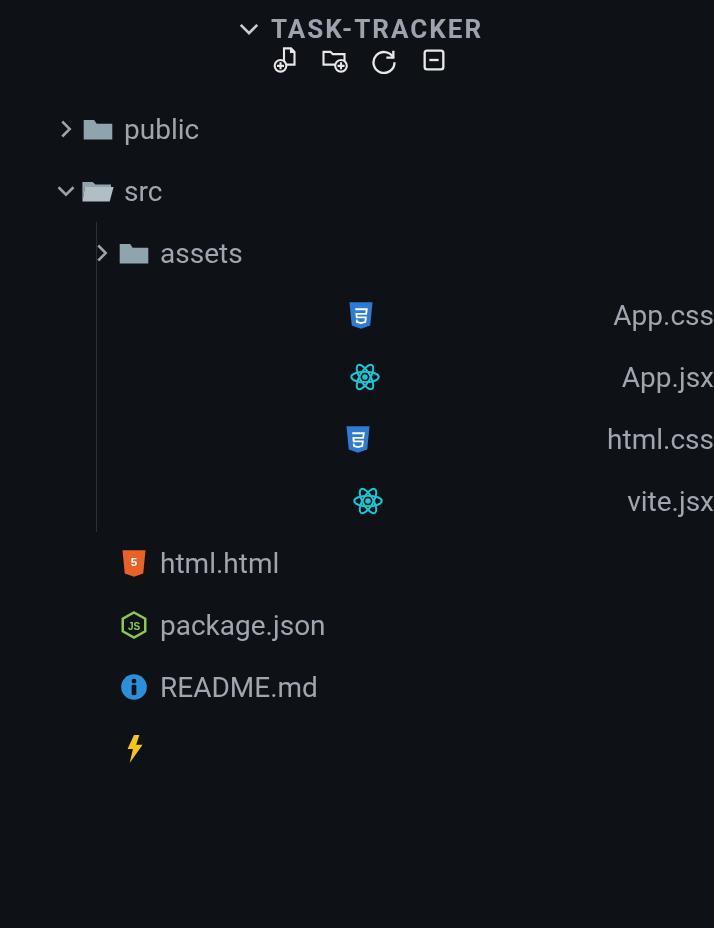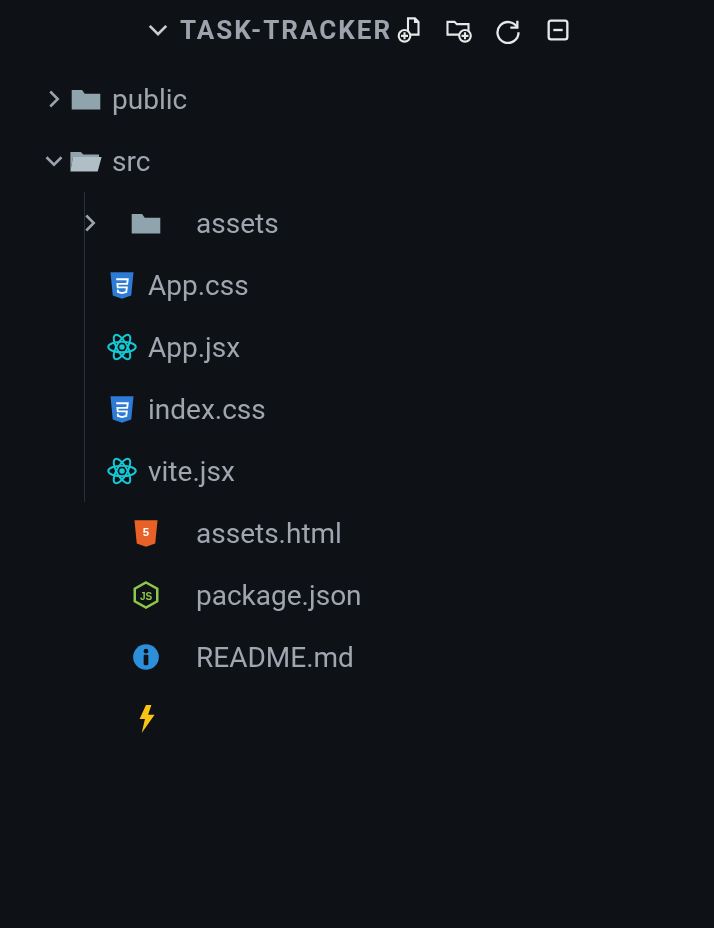--- a/index.html
+++ b/index.html
@@ -11,22 +11,23 @@
     width: 714px;
     height: 928px;
     overflow: hidden;
   }
   .explorer {
     padding-top: 14px;
   }
   .header {
     display: flex;
     align-items: center;
-    justify-content: center;
+    justify-content: space-between;
     padding: 0 18px 8px 22px;
+    flex-direction: column;
   }
   .header-left {
     display: flex;
     align-items: center;
     gap: 8px;
   }
   .project-title {
     font-weight: 700;
     letter-spacing: 2px;
     color: #9da3ad;
@@ -48,42 +49,43 @@
   }
   .tree {
     padding-top: 14px;
   }
   .row {
     display: flex;
     align-items: center;
     height: 62px;
     cursor: pointer;
     position: relative;
+    margin-left: 12px;
   }
   .twisty {
     width: 28px;
     display: flex;
     justify-content: center;
     align-items: center;
     color: #9da3ad;
   }
   .file-icon {
     width: 36px;
     display: flex;
     justify-content: center;
     align-items: center;
   }
   .label {
     color: #a0a6b0;
     font-size: 28px;
     margin-left: 8px;
   }
   .indent-0 { padding-left: 40px; }
-  .indent-1 { padding-left: 76px; gap: 24px; }
-  .indent-2 { padding-left: 76px; }
+  .indent-1 { padding-left: 76px; }
+  .indent-2 { padding-left: 76px; justify-content: space-between; }
   .guide {
     position: absolute;
     left: 84px;
     top: 0;
     bottom: 0;
     width: 1px;
     background: #2a2f38;
   }
   svg { display: block; }
 </style>
@@ -206,21 +208,21 @@
 
     <div class="row indent-2">
       <div class="guide"></div>
       <span class="twisty"></span>
       <span class="file-icon">
         <svg width="28" height="30" viewBox="0 0 24 26">
             <path d="M2 2 H22 L20 22 L12 25 L4 22 Z" fill="#2e7bd6"></path>
             <path d="M7 8 H17 L16.5 12 H8 L8.3 15 H16.2 L15.7 19 L12 20 L8.5 19 L8.3 17" fill="none" stroke="#fff" stroke-width="1.6"></path>
           </svg>
       </span>
-      <span class="label">index.css</span>
+      <span class="label">html.css</span>
     </div>
 
     <div class="row indent-2">
       <div class="guide"></div>
       <span class="twisty"></span>
       <span class="file-icon">
         <svg width="30" height="30" viewBox="-12 -12 24 24">
           <circle r="2.2" fill="#14c8d4"></circle>
           <ellipse rx="11" ry="4.2" fill="none" stroke="#14c8d4" stroke-width="1.6"></ellipse>
           <ellipse rx="11" ry="4.2" fill="none" stroke="#14c8d4" stroke-width="1.6" transform="rotate(60)"></ellipse>
@@ -233,21 +235,21 @@
 
 
     <div class="row indent-1">
       <span class="twisty"></span>
       <span class="file-icon">
         <svg width="28" height="30" viewBox="0 0 24 26">
             <path d="M2 2 H22 L20 22 L12 25 L4 22 Z" fill="#e86228"></path>
             <text x="12" y="16" text-anchor="middle" fill="#fff" font-size="10" font-weight="900" font-family="sans-serif">5</text>
           </svg>
       </span>
-      <span class="label">assets.html</span>
+      <span class="label">html.html</span>
     </div>
 
     <div class="row indent-1">
       <span class="twisty"></span>
       <span class="file-icon">
         <svg width="30" height="30" viewBox="0 0 24 24">
             <path d="M12 2 L21 7 V17 L12 22 L3 17 V7 Z" fill="none" stroke="#8cc84b" stroke-width="2"></path>
             <text x="12" y="16" text-anchor="middle" fill="#8cc84b" font-size="8" font-weight="700" font-family="sans-serif">JS</text>
           </svg>
       </span>

